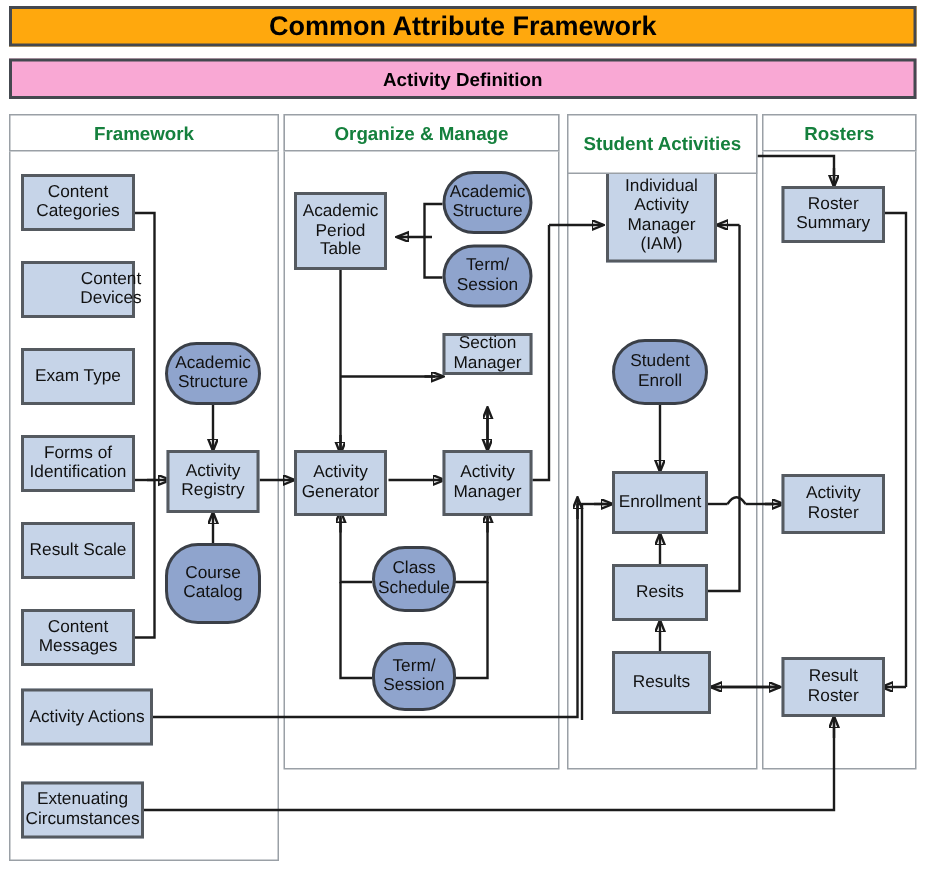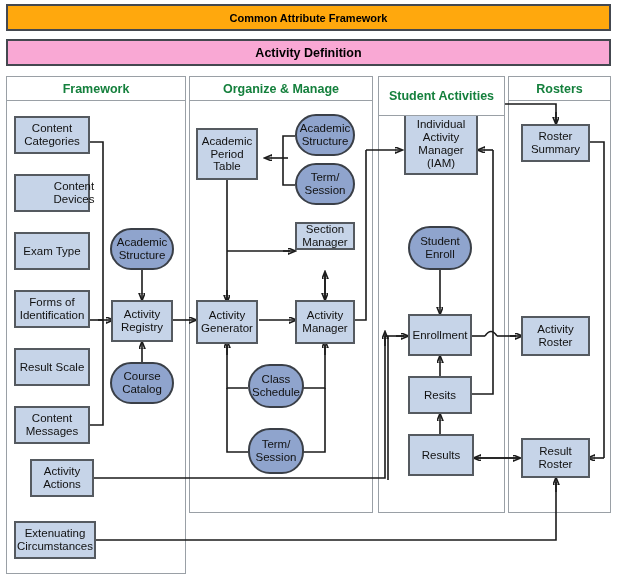--- a/index.html
+++ b/index.html
@@ -3,21 +3,21 @@
 <meta charset="utf-8">
 <style>
   html,body{margin:0;padding:0;background:#ffffff;}
   body{font-family:"Liberation Sans",sans-serif;}
   #root{position:relative;width:617px;height:579px;overflow:hidden;background:#fff;}
 
   
   .banner{position:absolute;box-sizing:border-box;display:flex;align-items:center;
           justify-content:center;font-weight:bold;color:#000;text-align:center;}
   #banner-main{left:6px;top:4px;width:605px;height:27px;background:#FFA80D;
-               border:2px solid #44484f;font-size:11px;}
+               border:2px solid #44484f;font-size:18px;}
   #banner-sub{left:6px;top:39px;width:605px;height:27px;background:#f9a8d4;
               border:2px solid #44484f;font-size:12.5px;}
 
   
   .panel{position:absolute;box-sizing:border-box;border:1px solid #9aa0a6;background:transparent;}
   .panel-head{position:absolute;box-sizing:border-box;border:1px solid #9aa0a6;background:#fff;
               display:flex;align-items:center;justify-content:center;
               font-weight:bold;font-size:12.5px;color:#15803d;z-index:6;}
 
   
@@ -127,26 +127,26 @@
     <polyline points="96,540 556,540 556,482"></polyline>
     <line x1="556" y1="492" x2="556" y2="478" marker-end="url(#ah)"></line>
   </svg>
 
   <div class="node rect" style="left:14px;top:116px;width:76px;height:38px;">Content Categories</div>
   <div class="node rect" style="left:14px;top:174px;width:76px;height:38px;padding-left:44px;">Content Devices</div>
   <div class="node rect" style="left:14px;top:232px;width:76px;height:38px;">Exam Type</div>
   <div class="node rect" style="left:14px;top:290px;width:76px;height:38px;">Forms of Identification</div>
   <div class="node rect" style="left:14px;top:348px;width:76px;height:38px;">Result Scale</div>
   <div class="node rect" style="left:14px;top:406px;width:76px;height:38px;">Content Messages</div>
-  <div class="node rect" style="left:14px;top:459px;width:64px;height:38px;margin-left:16px;">Activity Actions</div>
+  <div class="node rect" style="left:14px;top:459px;width:88px;height:38px;">Activity Actions</div>
   <div class="node rect" style="left:14px;top:521px;width:82px;height:38px;">Extenuating Circumstances</div>
 
   <div class="node pill" style="left:110px;top:228px;width:64px;height:42px;">Academic Structure</div>
   <div class="node rect" style="left:111px;top:300px;width:62px;height:42px;">Activity Registry</div>
-  <div class="node pill" style="left:110px;top:362px;width:64px;height:42px;">Course Catalog</div>
+  <div class="node pill" style="left:110px;top:362px;width:64px;height:54px;">Course Catalog</div>
 
   <div class="node rect" style="left:196px;top:128px;width:62px;height:52px;">Academic Period Table</div>
   <div class="node pill" style="left:295px;top:114px;width:60px;height:42px;">Academic Structure</div>
   <div class="node pill" style="left:295px;top:163px;width:60px;height:42px;">Term/ Session</div>
   <div class="node rect" style="left:295px;top:222px;width:60px;height:28px;">Section Manager</div>
   <div class="node rect" style="left:196px;top:300px;width:62px;height:44px;text-align:center;">Activity Generator</div>
   <div class="node rect" style="left:295px;top:300px;width:60px;height:44px;">Activity Manager</div>
   <div class="node pill" style="left:248px;top:364px;width:56px;height:44px;">Class Schedule</div>
   <div class="node pill" style="left:248px;top:428px;width:56px;height:46px;">Term/ Session</div>
 

